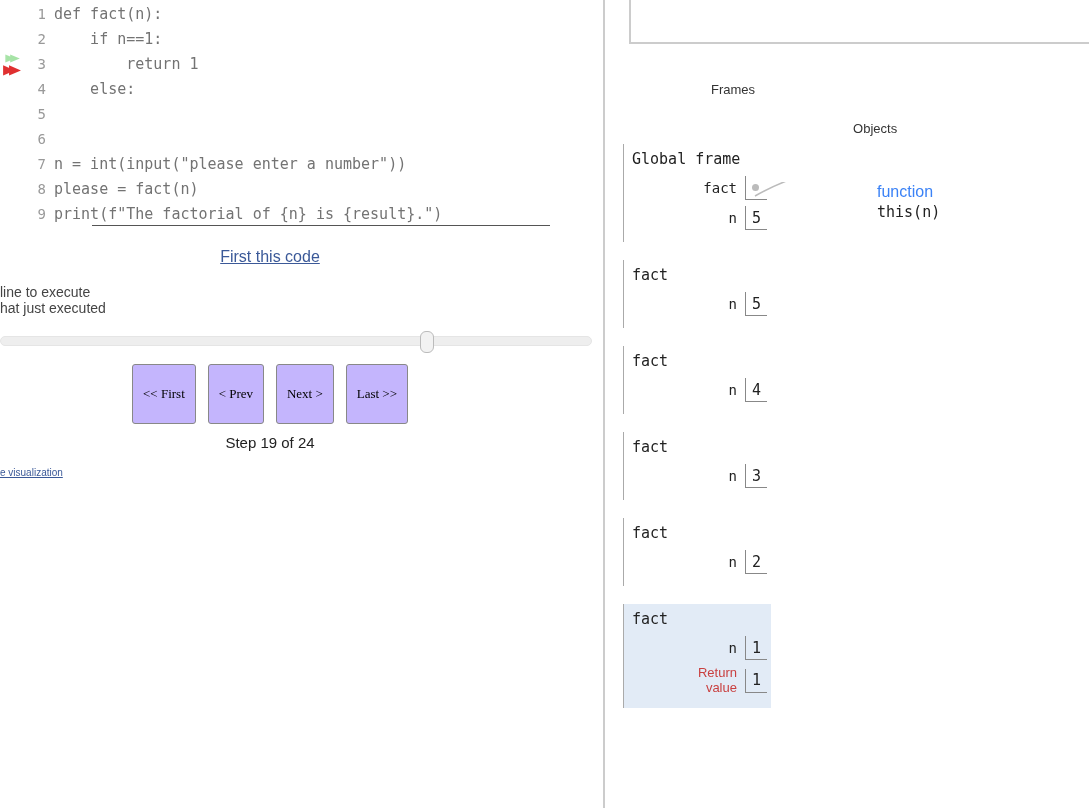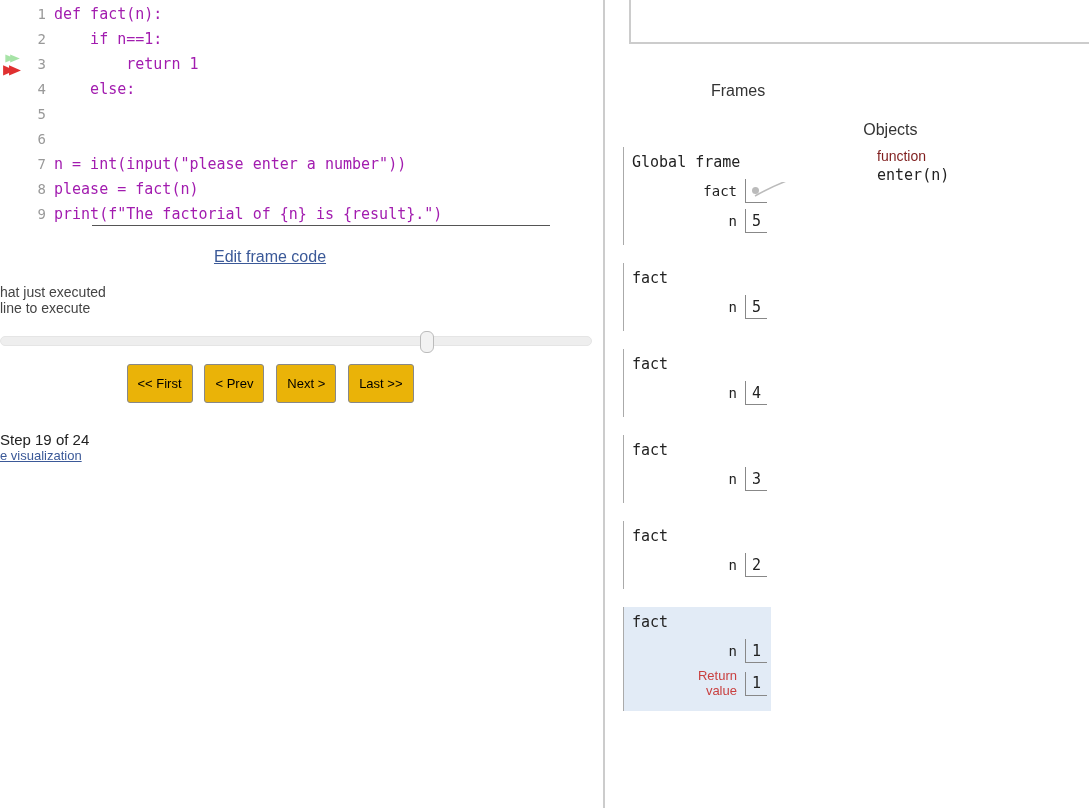--- a/index.html
+++ b/index.html
@@ -40,21 +40,21 @@
     color: #999;
     font-family: "Andale Mono", "Lucida Console", monospace;
     font-size: 14px;
     padding-right: 8px;
     user-select: none;
   }
   .code {
     font-family: "Andale Mono", "Lucida Console", monospace;
     font-size: 15px;
     white-space: pre;
-    color: #a21caf;
+    color: #737373;
   }
   .arrows {
     position: absolute;
     left: 0;
     top: 2px;
     width: 30px;
   }
   .arrow-row {
     height: 25px;
     display:flex;
@@ -123,40 +123,42 @@
     background: #f2f2f2;
     border: 1px solid #bbb;
     border-radius: 6px;
   }
   .controls {
     margin-top: 12px;
     text-align: center;
     width: 540px;
   }
   .ctrl-btn {
-    font-family: Liberation Sans, sans-serif;
+    font-family: Liberation Serif, serif;
     font-size: 13px;
-    padding: 11px 10px;
+    padding: 21px 10px;
     margin: 0 4px;
-    background: #eab308;
+    background: #c4b5fd;
     border: 1px solid #888;
     border-radius: 3px;
     cursor: pointer;
   }
   .step-label {
-    margin-top: 28px;
+    text-align: center;
+    margin-top: 10px;
     width: 540px;
     font-size: 15px;
     color: #222;
   }
   .viz-link {
     display:block;
     color: #3b5998;
     text-decoration: underline;
-    font-size: 13px;
+    font-size: 10px;
+    margin-top: 16px;
   }
   .divider {
     width: 2px;
     background: #ccc;
     height:100%;
   }
   .right-pane {
     flex:1;
     padding-left: 14px;
     position: relative;
@@ -166,21 +168,21 @@
     border-bottom: 2px solid #ccc;
     height: 44px;
     width: 460px;
     margin-left: 10px;
   }
   .col-headers {
     display:flex;
     margin-top: 38px;
   }
   .col-h {
-    font-size: 16px;
+    font-size: 13px;
     color: #333;
   }
   .col-h.frames { margin-left: 92px; }
   .col-h.objects { margin-left: 98px; margin-top: 39px; }
   .frames-col {
     margin-top: 8px;
     position: relative;
     margin-left: 4px;
   }
   .frame {
@@ -234,22 +236,23 @@
   .var-box .dot {
     width:7px;height:7px;border-radius:50%;
     background:#bbb;
   }
   .objects-col {
     position:absolute;
     left: 272px;
     top: 148px;
   }
   .obj-label {
-    font-size: 14px;
-    color: #7f1d1d;
+    font-size: 16px;
+    color: #3b82f6;
+    margin-top: 35px;
   }
   .obj-name {
     font-family: "Andale Mono", "Lucida Console", monospace;
     font-size: 15px;
     margin-top: 2px;
   }
   .connector {
     position:absolute;
     left: 140px;
     top: 182px;
@@ -311,24 +314,24 @@
             <div class="gutter">8</div>
             <div class="code">please = fact(n)</div>
           </div>
           <div class="code-line">
             <div class="gutter">9</div>
             <div class="code">print(f"The factorial of {n} is {result}.")</div>
           </div>
         </div>
       <div class="code-underline"></div>
     </div>
-    <a class="edit-link">Edit frame code</a>
+    <a class="edit-link">First this code</a>
     <div class="legend">
+      <div>line to execute</div>
       <div>hat just executed</div>
-      <div>line to execute</div>
     </div>
     <div class="slider-wrap">
       <div class="slider-track">
           <div class="slider-thumb"></div>
         </div>
     </div>
     <div class="controls">
       <button class="ctrl-btn">&lt;&lt; First</button>
       <button class="ctrl-btn">&lt; Prev</button>
       <button class="ctrl-btn">Next &gt;</button>
@@ -351,21 +354,21 @@
       <defs>
         <marker id="ah" markerWidth="8" markerHeight="8" refX="6" refY="3" orient="auto">
           <path d="M0,0 L6,3 L0,6 Z" fill="#bbb"></path>
         </marker>
       </defs>
       <path d="M10,14 Q70,-20 122,-10" stroke="#bbb" stroke-width="1.5" fill="none" marker-end="url(#ah)"></path>
     </svg>
 
     <div class="objects-col">
       <div class="obj-label">function</div>
-      <div class="obj-name">enter(n)</div>
+      <div class="obj-name">this(n)</div>
     </div>
 
     <div class="frames-col" id="frames-col">
         <div class="frame">
           <div class="frame-title">Global frame</div>
           <div class="var-row">
             <div class="var-name">fact</div>
             <div class="var-box">
               <span class="dot"></span>
             </div>

